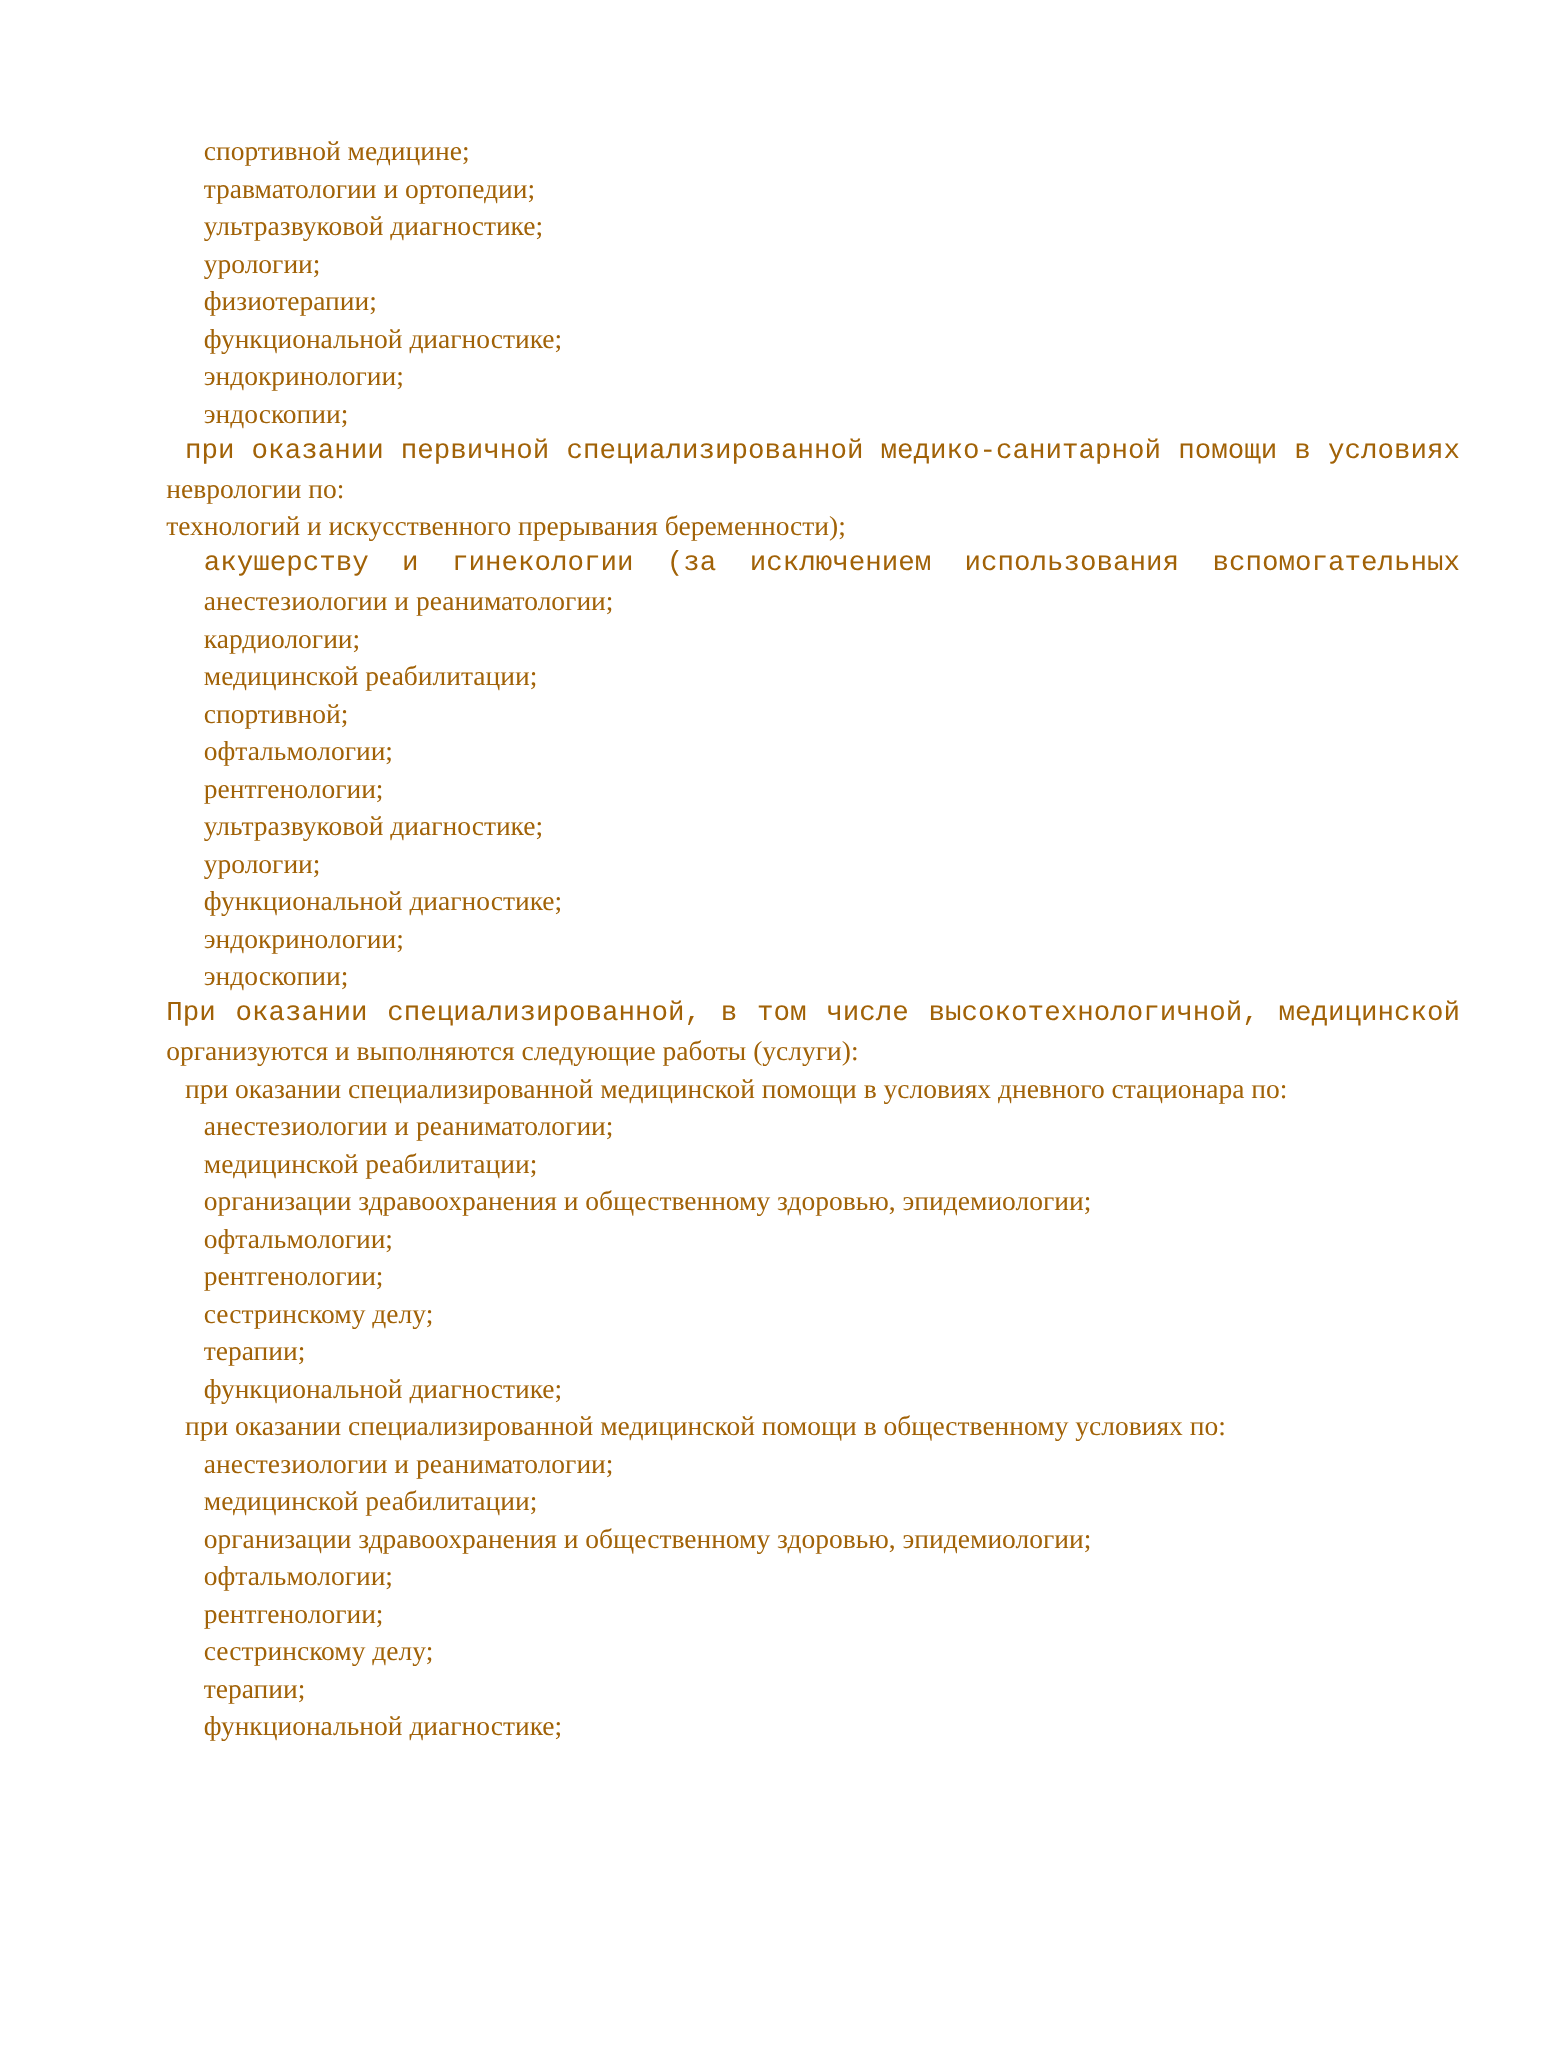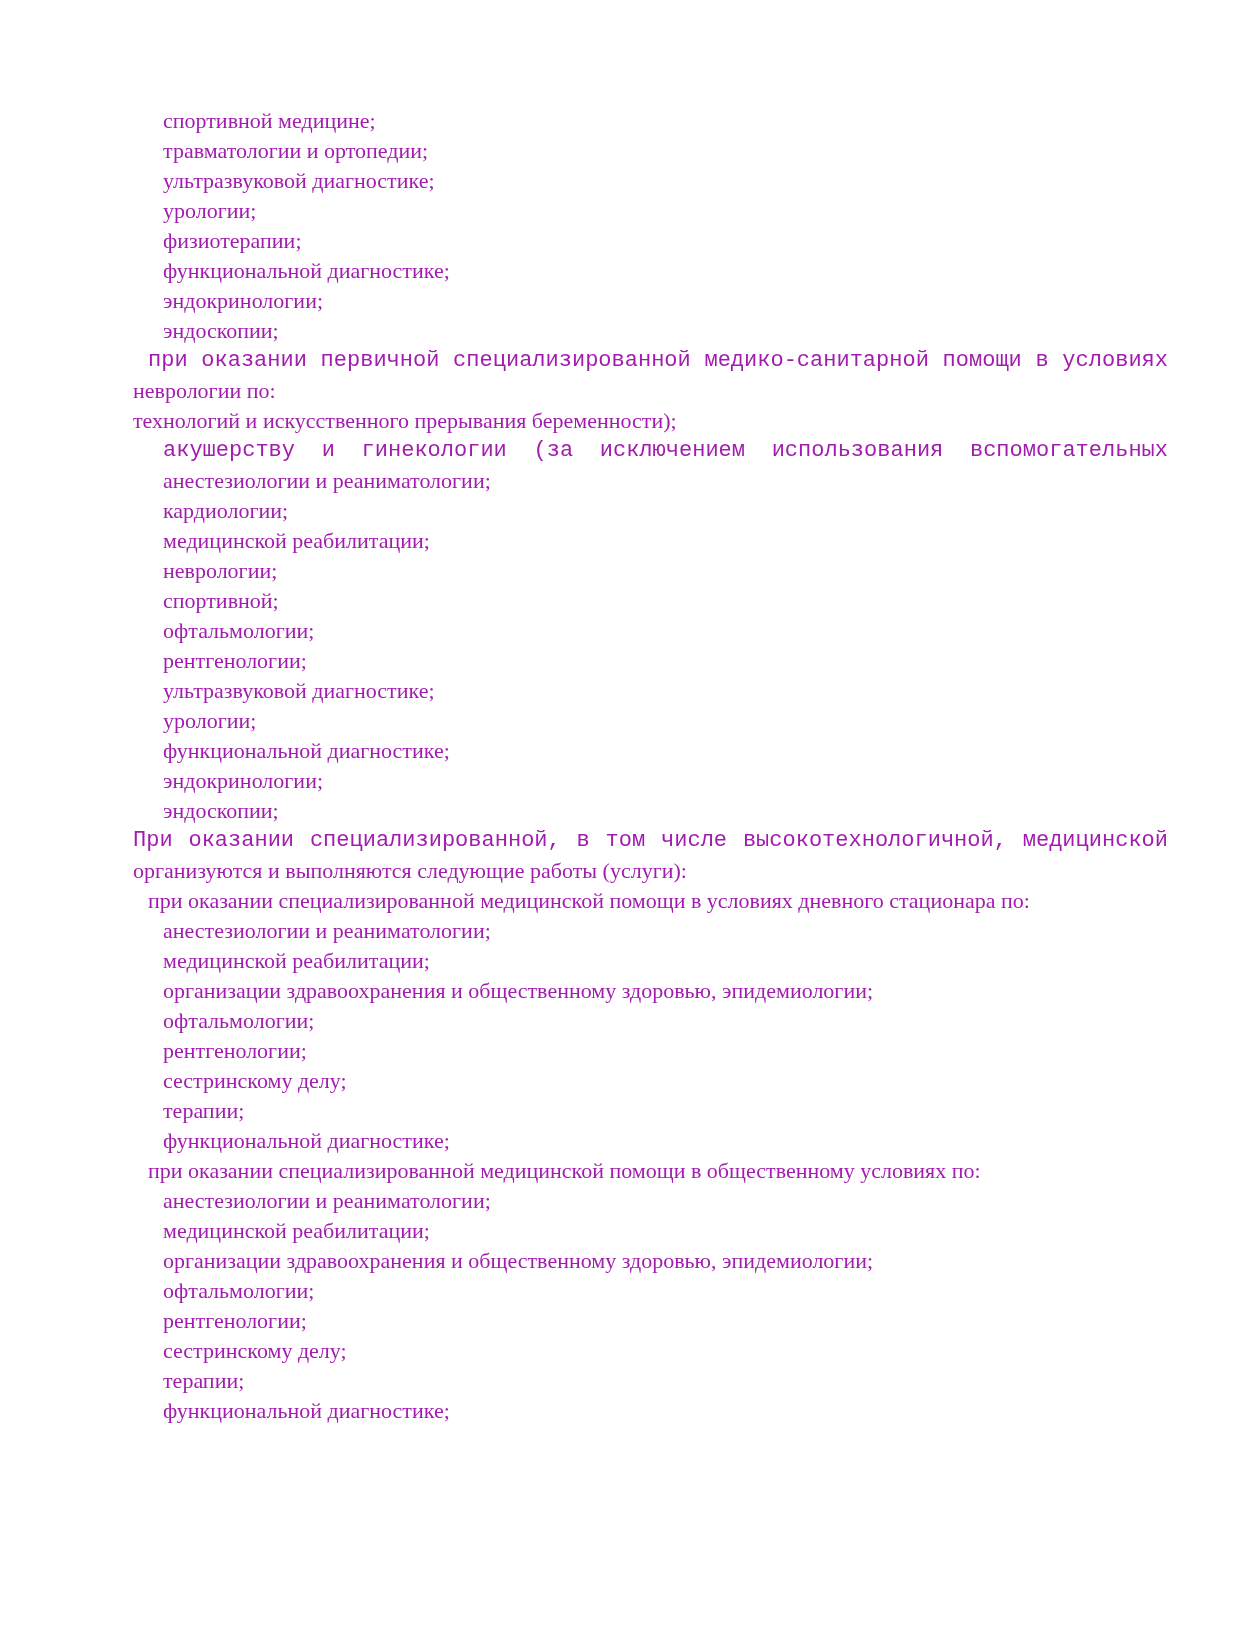--- a/index.html
+++ b/index.html
@@ -16,21 +16,21 @@
   .page {
     position: absolute;
     left: 0;
     top: 0;
     width: 1240px;
     height: 1650px;
     background: #ffffff;
     font-family: "Liberation Serif", "DejaVu Serif", serif;
     font-size: 22px;
     line-height: 30px;
-    color: #a21caf;
+    color: #a16207;
   }
   .doc {
     position: absolute;
     left: 133px;
     top: 106px;
     width: 1035px;
   }
   .line {
     height: 30px;
     white-space: nowrap;
@@ -61,21 +61,20 @@
       <div class="line indent-item">функциональной диагностике;</div>
       <div class="line indent-item">эндокринологии;</div>
       <div class="line indent-item">эндоскопии;</div>
       <div class="line indent-sub fill">при оказании первичной специализированной медико-санитарной помощи в условиях дневного</div>
       <div class="line indent-none">неврологии по:</div>
       <div class="line indent-none">технологий и искусственного прерывания беременности);</div>
       <div class="line indent-item fill">акушерству и гинекологии (за исключением использования вспомогательных репродуктивных</div>
       <div class="line indent-item">анестезиологии и реаниматологии;</div>
       <div class="line indent-item">кардиологии;</div>
       <div class="line indent-item">медицинской реабилитации;</div>
-      <div class="line indent-item">неврологии;</div>
       <div class="line indent-item">спортивной;</div>
       <div class="line indent-item">офтальмологии;</div>
       <div class="line indent-item">рентгенологии;</div>
       <div class="line indent-item">ультразвуковой диагностике;</div>
       <div class="line indent-item">урологии;</div>
       <div class="line indent-item">функциональной диагностике;</div>
       <div class="line indent-item">эндокринологии;</div>
       <div class="line indent-item">эндоскопии;</div>
       <div class="line indent-none fill">При оказании специализированной, в том числе высокотехнологичной, медицинской помощи</div>
       <div class="line indent-none">организуются и выполняются следующие работы (услуги):</div>

